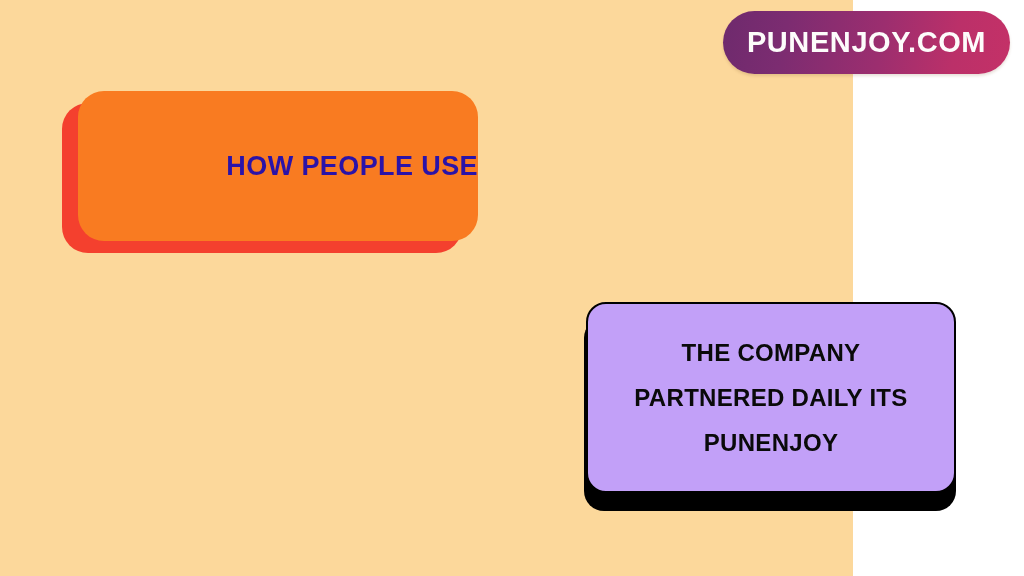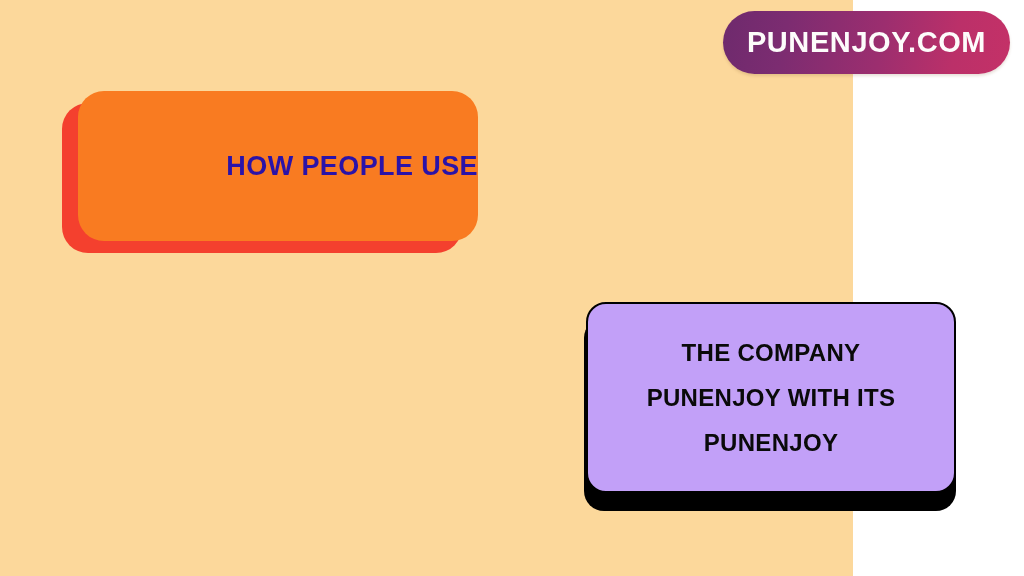--- a/index.html
+++ b/index.html
@@ -141,18 +141,18 @@
     <div id="orange-card-shadow"></div>
     <div id="orange-card">
       <div class="orange-line">HOW PEOPLE USE</div>
     </div>
   </div>
 
   <div id="purple-card-wrap">
     <div id="purple-card-shadow"></div>
     <div id="purple-card">
       <div class="purple-line">THE COMPANY</div>
-      <div class="purple-line">PUNENJOY WITH ITS</div>
+      <div class="purple-line">PARTNERED DAILY ITS</div>
       <div class="purple-line">PUNENJOY</div>
     </div>
   </div>
 
 </div>
 
 </body></html>

